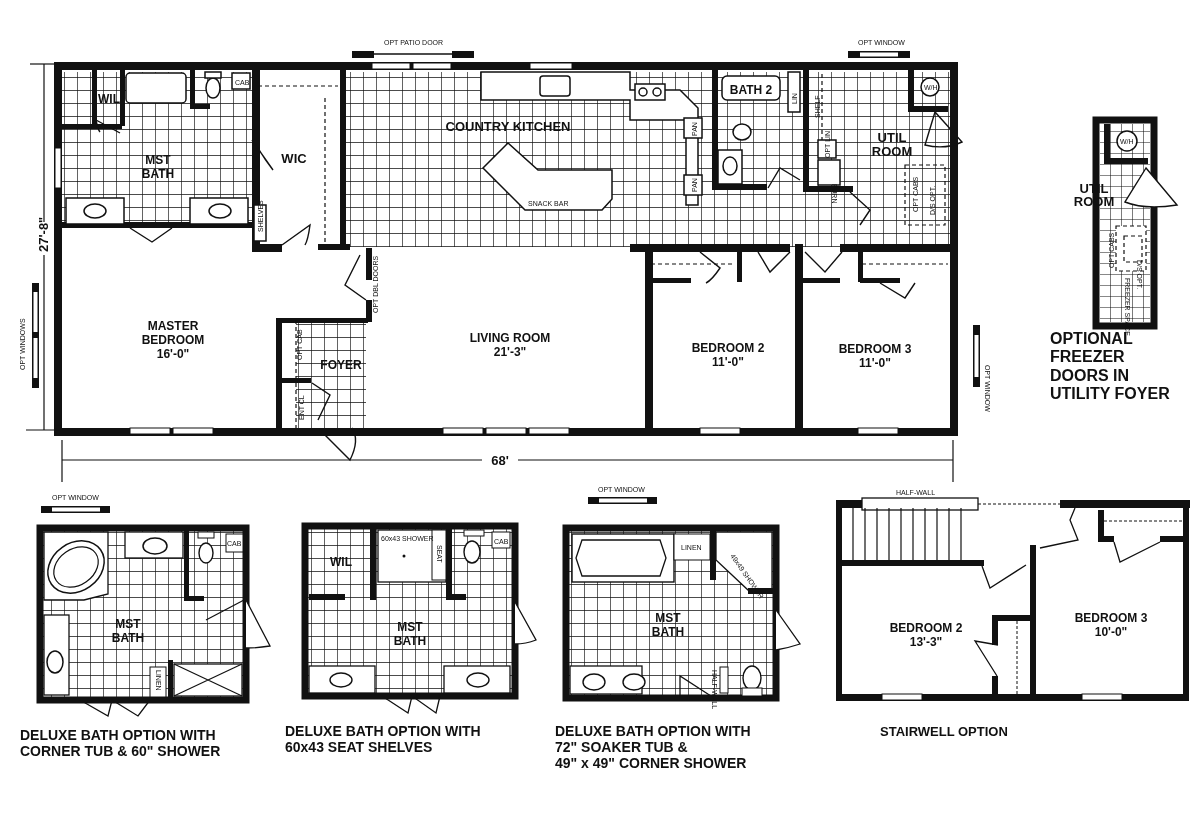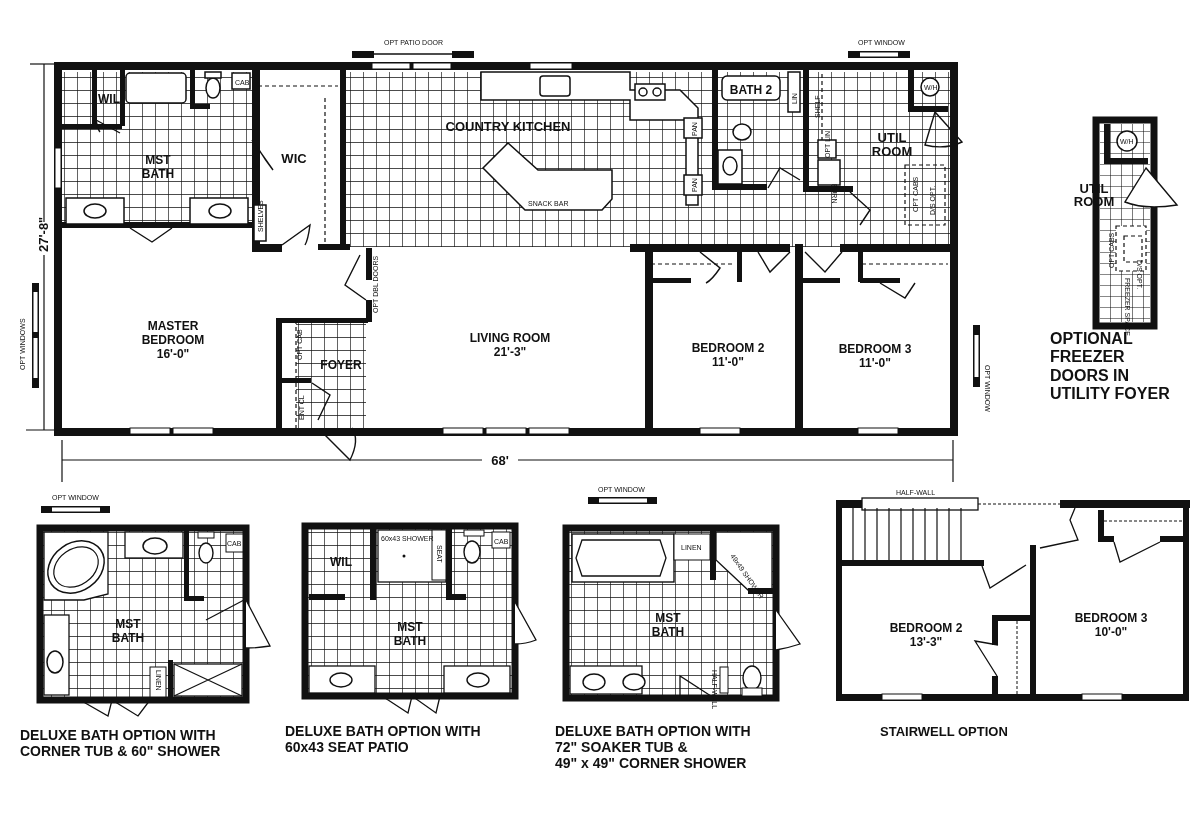--- a/index.html
+++ b/index.html
@@ -375,21 +375,21 @@
   <div>FREEZER</div>
   <div>DOORS IN</div>
   <div>UTILITY FOYER</div>
 </div>
 <div class="cap" style="left:20px;top:727px;width:250px;font-size:14px;">
   <div>DELUXE BATH OPTION WITH</div>
   <div>CORNER TUB &amp; 60" SHOWER</div>
 </div>
 <div class="cap" style="left:285px;top:723px;width:240px;font-size:14px;">
   <div>DELUXE BATH OPTION WITH</div>
-  <div>60x43 SEAT PATIO</div>
+  <div>60x43 SEAT SHELVES</div>
 </div>
 <div class="cap" style="left:555px;top:723px;width:240px;font-size:14px;">
   <div>DELUXE BATH OPTION WITH</div>
   <div>72" SOAKER TUB &amp;</div>
   <div>49" x 49" CORNER SHOWER</div>
 </div>
 <div class="cap" style="left:880px;top:725px;width:230px;font-size:13px;">
   <div>STAIRWELL OPTION</div>
 </div>
 

